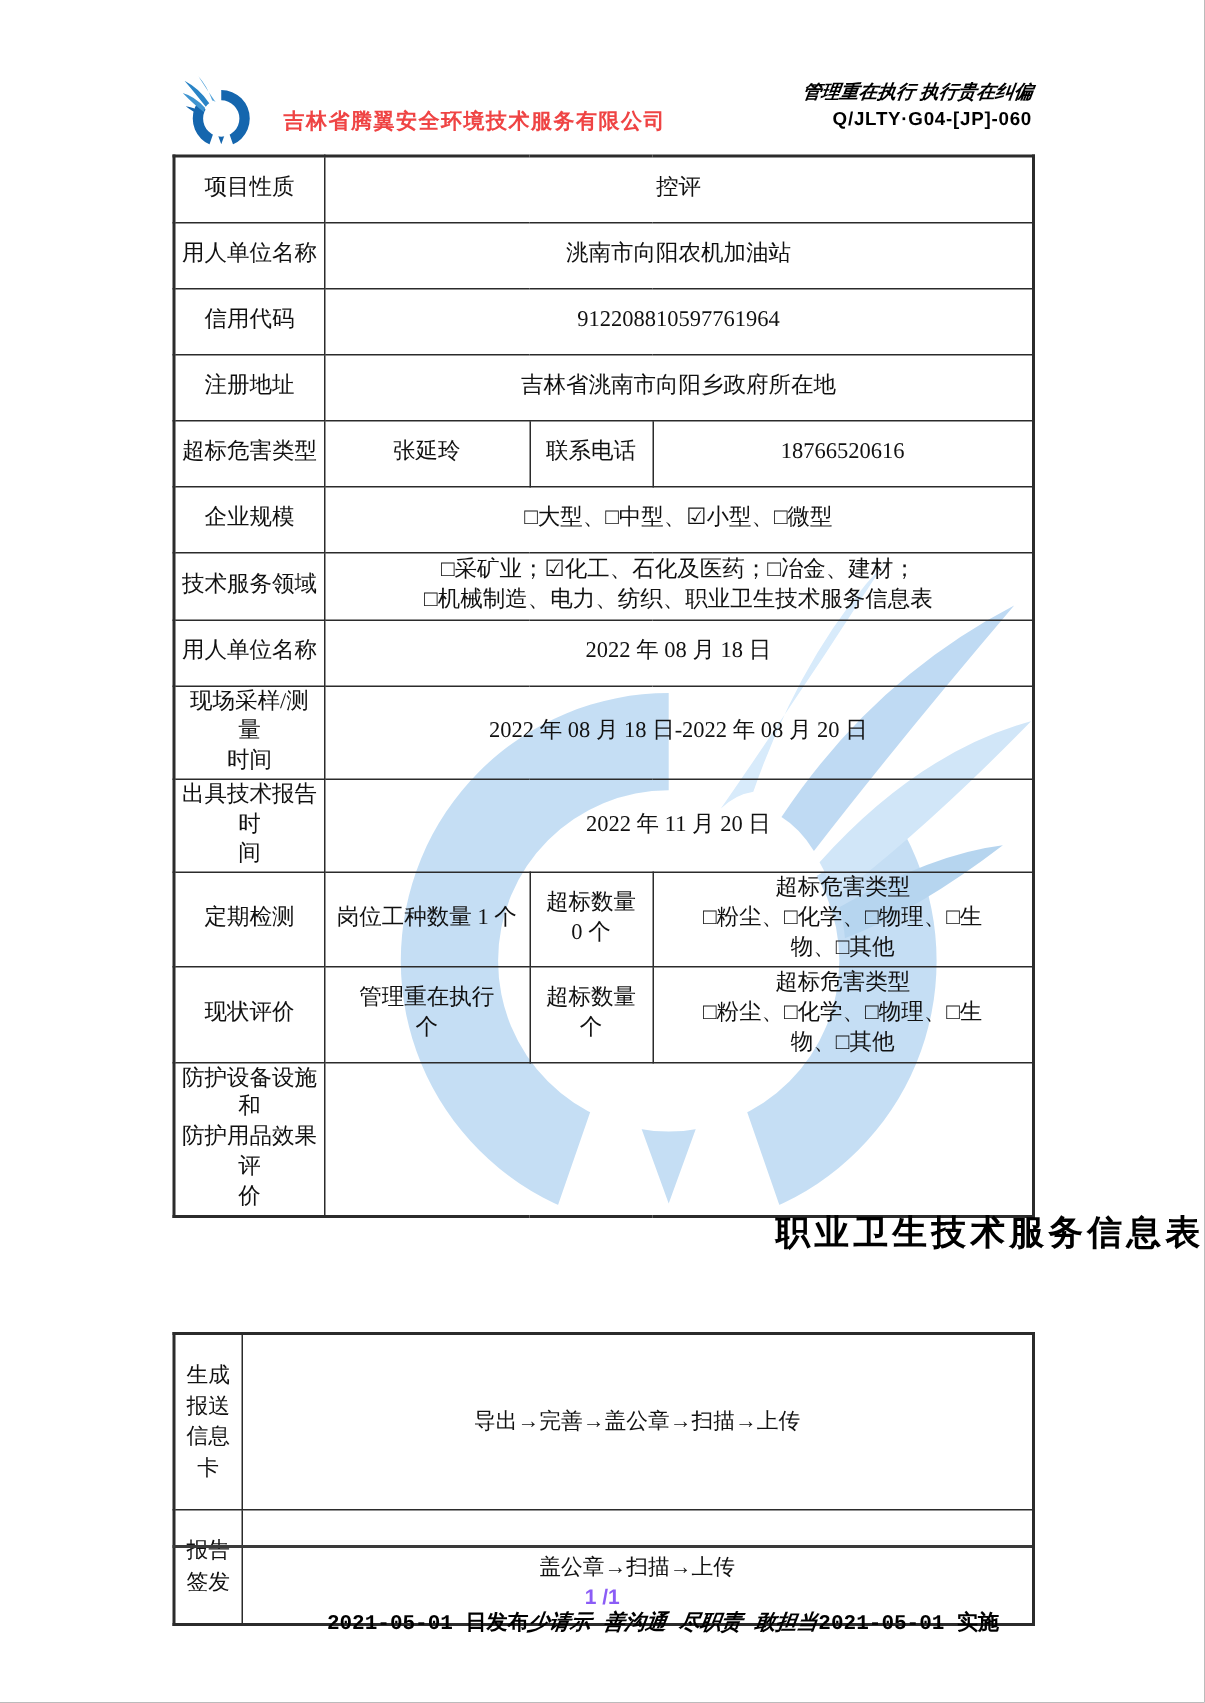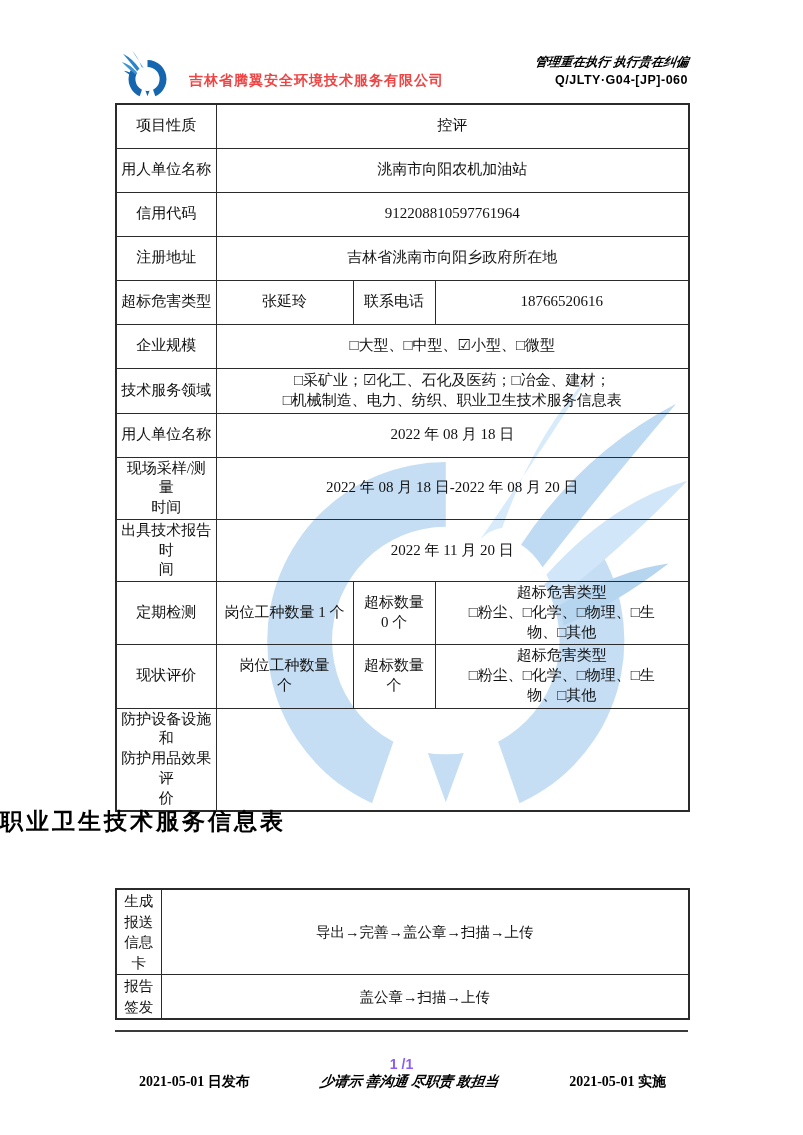--- a/index.html
+++ b/index.html
@@ -47,42 +47,42 @@
     padding:1px 3px;line-height:1.32;
     overflow:hidden;
   }
   table{border:2px solid #2b2b2b;}
   tr.h44{height:44px;} tr.h45{height:45px;} tr.h42{height:42px;}
   tr.h62{height:62px;} tr.h64{height:64px;}
 
   
   .doc-title{
     position:absolute;left:0;top:806px;width:100%;z-index:1;
-    text-align:left;
+    text-align:right;
     font-family:"Liberation Sans","DejaVu Sans",sans-serif;
     font-weight:bold;font-size:23px;letter-spacing:3px;color:#000;
   }
   .meta{position:absolute;left:115px;top:855px;width:573px;height:20px;font-size:15px;z-index:1;}
   .meta-left{position:absolute;left:46px;top:0;}
   .meta-right{position:absolute;right:34px;top:0;}
 
   
   .proc-table{position:absolute;left:115px;top:888px;width:573px;z-index:1;}
   .proc-table th,.proc-table td{
     border:1px solid #2b2b2b;font-size:14.5px;font-weight:normal;
-    text-align:center;vertical-align:middle;padding:1px 2px;line-height:1.42;
+    text-align:center;vertical-align:middle;padding:17px 2px;line-height:1.42;
   }
   tr.h82{height:82px;} tr.h42b{height:42px;}
 
   
   .footer-rule{position:absolute;left:115px;top:1030px;width:573px;border-top:2px solid #3a3a3a;z-index:1;}
   .footer{
     position:absolute;left:115px;top:1037px;width:573px;z-index:1;
-    font-family:Liberation Serif, serif;font-weight:bold;font-size:14px;color:#000;
-    display:flex;justify-content:space-between;align-items:baseline;
+    font-family:Liberation Mono, monospace;font-weight:bold;font-size:14px;color:#000;
+    display:flex;justify-content:flex-end;align-items:baseline;
     padding:0;box-sizing:border-box;
   }
   .footer .f-left{margin-left:24px;}
   .footer .f-right{margin-right:22px;margin-top:36px;}
   .f-motto{font-style:italic;display:inline-block;transform:skewX(-8deg);}
   .page-num{
     position:absolute;left:115px;top:1056px;width:573px;text-align:center;z-index:1;
     font-family:"Liberation Sans","DejaVu Sans",sans-serif;font-weight:bold;font-size:14px;color:#8b5cf6;
   }
 </style>
@@ -181,21 +181,21 @@
       <th data-bind="info_table.periodic_testing.label">定期检测</th>
       <td data-bind="info_table.periodic_testing.post_count">岗位工种数量 1 个</td>
       <td data-bind="info_table.periodic_testing.exceed_count">超标数量
 0 个</td>
       <td data-bind="info_table.periodic_testing.exceed_type">超标危害类型
 □粉尘、□化学、□物理、□生
 物、□其他</td>
     </tr>
     <tr class="h64">
       <th data-bind="info_table.status_evaluation.label">现状评价</th>
-      <td data-bind="info_table.status_evaluation.post_count">岗位工种数量
+      <td data-bind="info_table.status_evaluation.post_count">管理重在执行
 个</td>
       <td data-bind="info_table.status_evaluation.exceed_count">超标数量
 个</td>
       <td data-bind="info_table.status_evaluation.exceed_type">超标危害类型
 □粉尘、□化学、□物理、□生
 物、□其他</td>
     </tr>
     <tr class="h64">
       <th data-bind="info_table.protection_effect.label">防护设备设施和
 防护用品效果评

